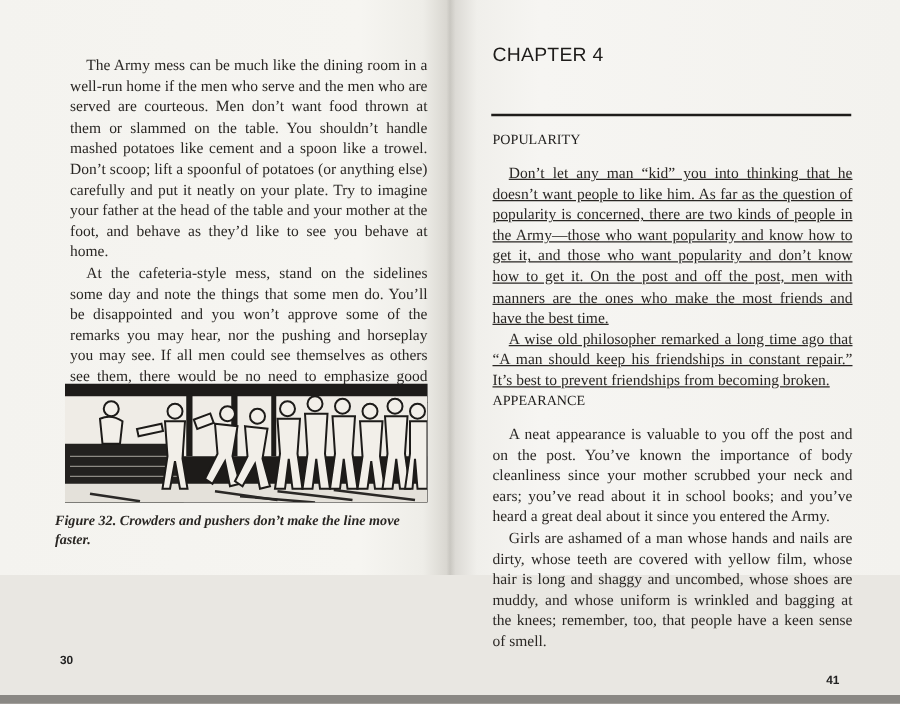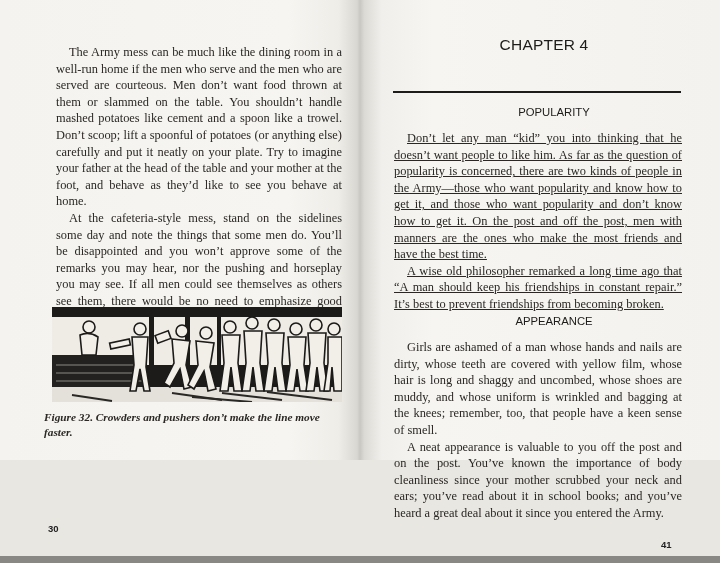--- a/index.html
+++ b/index.html
@@ -36,29 +36,29 @@
       font-size: 11.3px; line-height: 15px; color: #2a2724;
     }
     .page-number {
       position: absolute; font-family: "Liberation Sans", "DejaVu Sans", sans-serif;
       font-weight: bold; font-size: 9.5px; color: #222;
     }
     .pn-left { left: 48px; top: 523px; }
     .pn-right { left: 661px; top: 519px; margin-top: 20px; }
 
     .chapter-head {
-      position: absolute; left: 394px; top: 34px; width: 300px; text-align: center;
+      position: absolute; left: 394px; top: 34px; width: 300px; text-align: left;
       font-family: "Liberation Sans", "DejaVu Sans", sans-serif; color: #1e1c1a;
     }
     .chapter-num { font-size: 15.5px; line-height: 22px; letter-spacing: 0.2px; }
     .chapter-title { font-size: 15.5px; line-height: 22px; margin-top: 8px; letter-spacing: 0.2px; }
     .rule { position: absolute; left: 393px; top: 91px; width: 288px; height: 2px; background: #1e1c1a; }
     .section-head {
-      position: absolute; left: 409px; width: 290px; text-align: center;
-      font-family: Liberation Sans, sans-serif; font-size: 11.3px; color: #1e1c1a;
+      position: absolute; left: 394px; width: 290px; text-align: left;
+      font-family: Liberation Serif, serif; font-size: 11.3px; color: #1e1c1a;
     }
     .sh-popularity { top: 106px; }
     .sh-appearance { top: 315px; }
     .right-text { left: 394px; width: 288px; }
     .rt-1 { top: 130px; text-decoration: underline; }
     .rt-2 { top: 339px; }
   </style>
 </head>
 <body>
 
@@ -139,21 +139,21 @@
     <div class="rule"></div>
 
     <div class="section-head sh-popularity">POPULARITY</div>
     <div class="text-block right-text rt-1">
       <p>Don’t let any man “kid” you into thinking that he doesn’t want people to like him. As far as the question of popularity is concerned, there are two kinds of people in the Army—those who want popularity and know how to get it, and those who want popularity and don’t know how to get it. On the post and off the post, men with manners are the ones who make the most friends and have the best time.</p>
       <p>A wise old philosopher remarked a long time ago that “A man should keep his friendships in constant repair.” It’s best to prevent friendships from becoming broken.</p>
     </div>
 
     <div class="section-head sh-appearance">APPEARANCE</div>
     <div class="text-block right-text rt-2">
+      <p>A neat appearance is valuable to you off the post and on the post. You’ve known the importance of body cleanliness since your mother scrubbed your neck and ears; you’ve read about it in school books; and you’ve heard a great deal about it since you entered the Army.</p>
       <p>Girls are ashamed of a man whose hands and nails are dirty, whose teeth are covered with yellow film, whose hair is long and shaggy and uncombed, whose shoes are muddy, and whose uniform is wrinkled and bagging at the knees; remember, too, that people have a keen sense of smell.</p>
-      <p>A neat appearance is valuable to you off the post and on the post. You’ve known the importance of body cleanliness since your mother scrubbed your neck and ears; you’ve read about it in school books; and you’ve heard a great deal about it since you entered the Army.</p>
     </div>
 
     <div class="page-number pn-right">41</div>
   </div>
 
 </div>
 <div class="bottom-edge"></div>
 
 </body></html>

